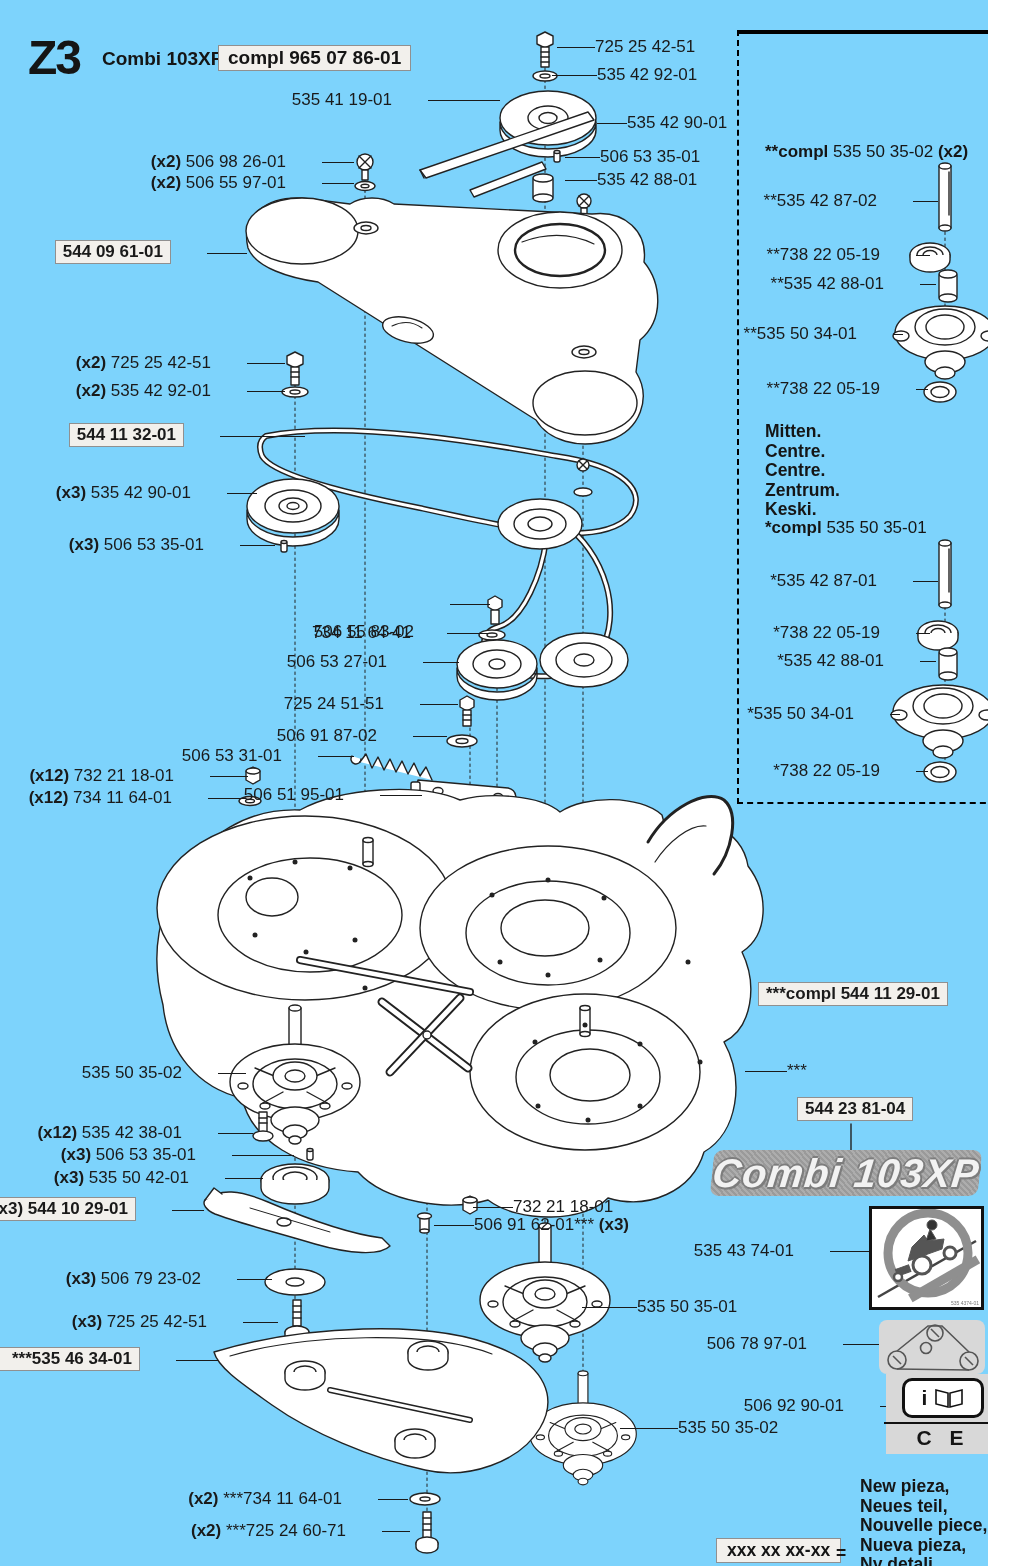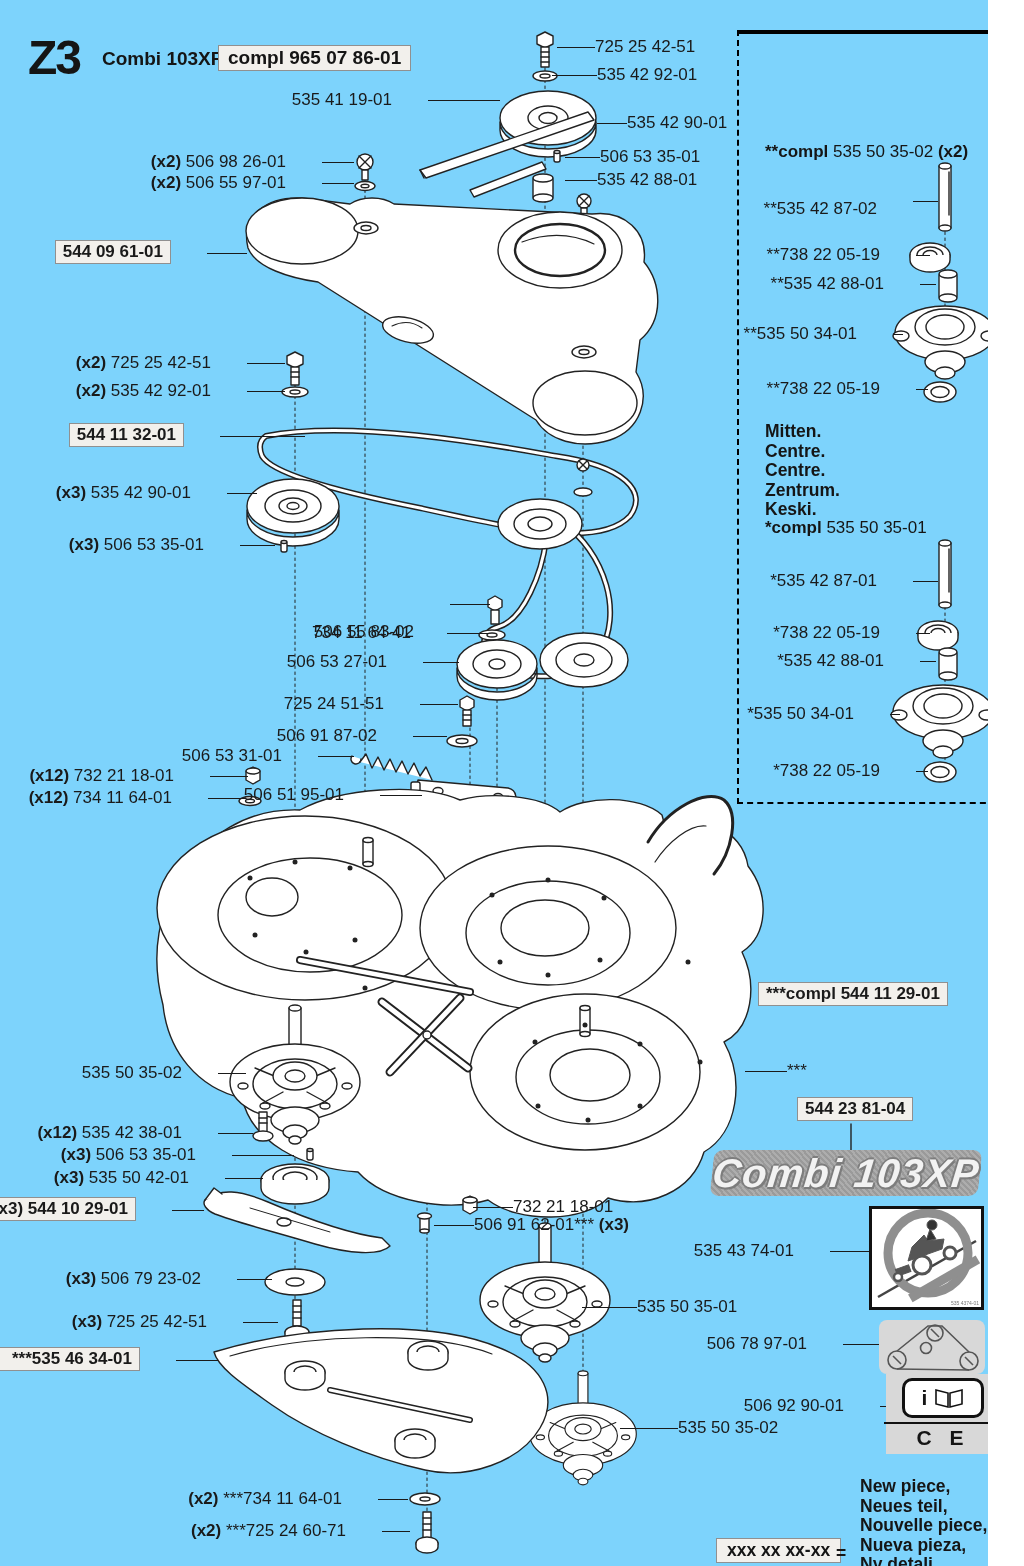--- a/index.html
+++ b/index.html
@@ -499,21 +499,21 @@
       <div class="lbl boxed" style="top: 1347px; right: 848px; padding-left: 31px;">***535 46 34-01</div>
       <div class="leader" style="top: 1406px; left: 880px; width: 28px;"></div>
       <div class="lbl" style="top: 1394px; right: 144px;">506 92 90-01</div>
       <div class="leader" style="top: 1428px; left: 620px; width: 58px;"></div>
       <div class="lbl" style="top: 1416px; left: 678px;">535 50 35-02</div>
       <div class="leader" style="top: 1499px; left: 378px; width: 30px;"></div>
       <div class="lbl" style="top: 1487px; right: 646px;"><span class="qty">(x2) </span>***734 11 64-01</div>
       <div class="leader" style="top: 1531px; left: 382px; width: 28px;"></div>
       <div class="lbl" style="top: 1519px; right: 642px;"><span class="qty">(x2) </span>***725 24 60-71</div>
       <div class="leader" style="top: 201px; left: 913px; width: 25px;"></div>
-      <div class="lbl" style="top: 189px; right: 111px; margin-top: 8px;">**535 42 87-02</div>
+      <div class="lbl" style="top: 189px; right: 111px;">**535 42 87-02</div>
       <div class="leader" style="top: 255px; left: 916px; width: 14px;"></div>
       <div class="lbl" style="top: 243px; right: 108px;">**738 22 05-19</div>
       <div class="leader" style="top: 284px; left: 920px; width: 16px;"></div>
       <div class="lbl" style="top: 272px; right: 104px;">**535 42 88-01</div>
       <div class="leader" style="top: 334px; left: 893px; width: 10px;"></div>
       <div class="lbl" style="top: 322px; right: 131px;">**535 50 34-01</div>
       <div class="leader" style="top: 389px; left: 916px; width: 12px;"></div>
       <div class="lbl" style="top: 377px; right: 108px;">**738 22 05-19</div>
       <div class="leader" style="top: 581px; left: 913px; width: 25px;"></div>
       <div class="lbl" style="top: 569px; right: 111px;">*535 42 87-01</div>
@@ -572,21 +572,21 @@
       <span class="i">i</span>
       <svg width="30" height="22" viewBox="0 0 30 22">
         <path d="M2,3 L14,6 L14,20 L2,17 Z M28,3 L16,6 L16,20 L28,17 Z" fill="#fff" stroke="#111" stroke-width="1.6"></path>
       </svg>
     </div>
     <div id="infoline"></div>
     <div id="ce">C E</div>
   </div>
 
   <div id="legendtxt">
-      <div>New piece,</div>
+      <div>New pieza,</div>
       <div>Neues teil,</div>
       <div>Nouvelle piece,</div>
       <div>Nueva pieza,</div>
       <div>Ny detalj</div>
     </div>
   <div id="legendbox">xxx xx xx-xx</div>
   <div id="legendeq">=</div>
 
 </div>
 

